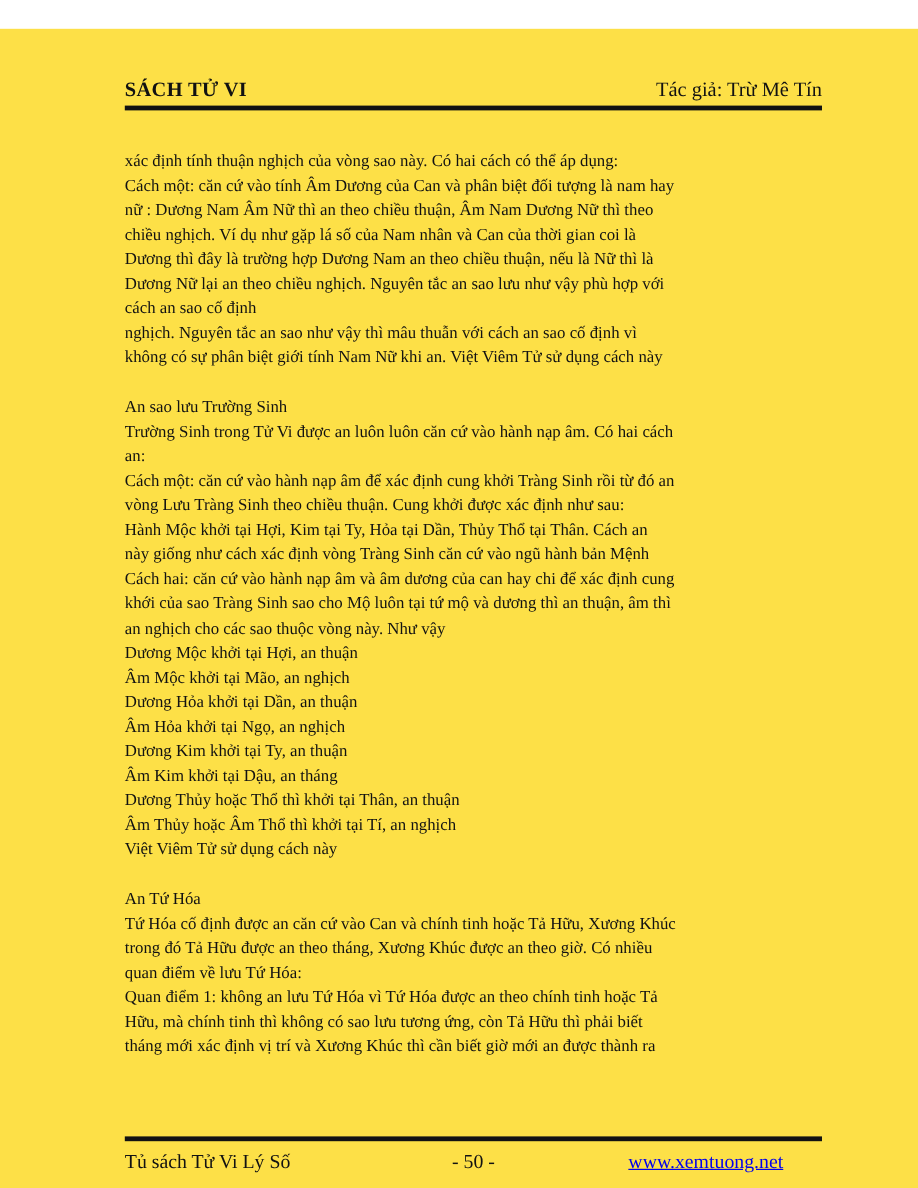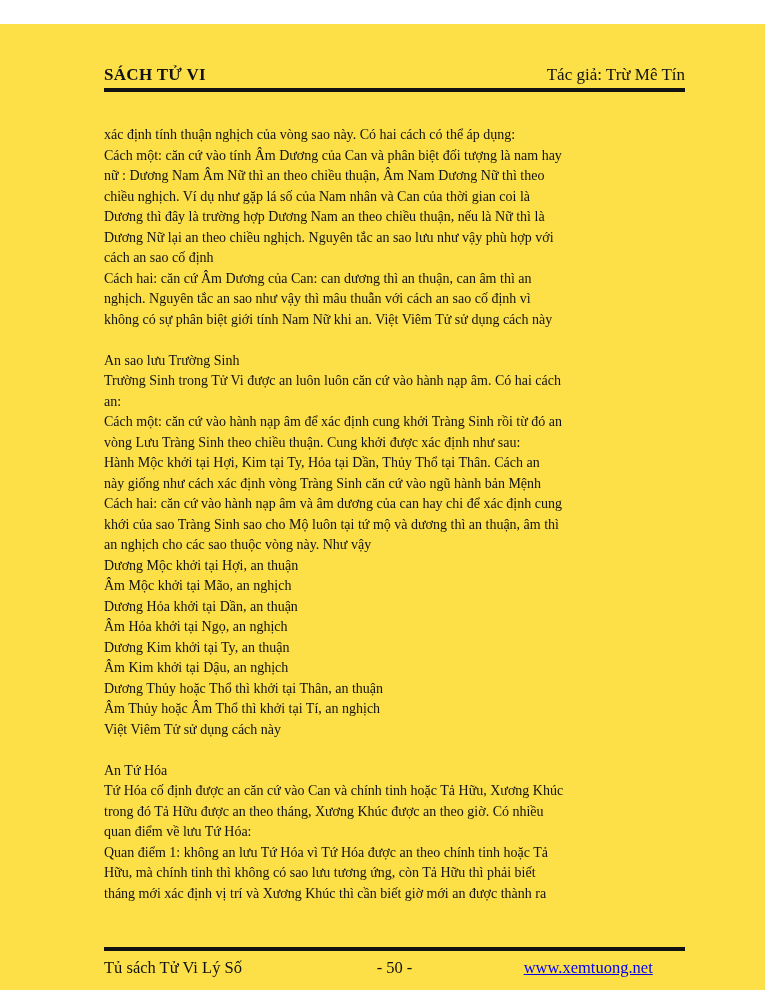--- a/index.html
+++ b/index.html
@@ -97,40 +97,39 @@
   </div>
 
   <div class="body-text">
       <div class="text-line">xác định tính thuận nghịch của vòng sao này. Có hai cách có thể áp dụng:</div>
       <div class="text-line">Cách một: căn cứ vào tính Âm Dương của Can và phân biệt đối tượng là nam hay</div>
       <div class="text-line">nữ : Dương Nam Âm Nữ thì an theo chiều thuận, Âm Nam Dương Nữ thì theo</div>
       <div class="text-line">chiều nghịch. Ví dụ như gặp lá số của Nam nhân và Can của thời gian coi là</div>
       <div class="text-line">Dương thì đây là trường hợp Dương Nam an theo chiều thuận, nếu là Nữ thì là</div>
       <div class="text-line">Dương Nữ lại an theo chiều nghịch. Nguyên tắc an sao lưu như vậy phù hợp với</div>
       <div class="text-line">cách an sao cố định</div>
-      <div class="text-line">Cách hai: căn cứ Âm Dương của Can: can dương thì an thuận, can âm thì an</div>
       <div class="text-line">nghịch. Nguyên tắc an sao như vậy thì mâu thuẫn với cách an sao cố định vì</div>
       <div class="text-line">không có sự phân biệt giới tính Nam Nữ khi an. Việt Viêm Tử sử dụng cách này</div>
       <div class="text-line">&nbsp;</div>
       <div class="text-line">An sao lưu Trường Sinh</div>
       <div class="text-line">Trường Sinh trong Tử Vi được an luôn luôn căn cứ vào hành nạp âm. Có hai cách</div>
       <div class="text-line">an:</div>
       <div class="text-line">Cách một: căn cứ vào hành nạp âm để xác định cung khởi Tràng Sinh rồi từ đó an</div>
       <div class="text-line">vòng Lưu Tràng Sinh theo chiều thuận. Cung khởi được xác định như sau:</div>
       <div class="text-line">Hành Mộc khởi tại Hợi, Kim tại Ty, Hỏa tại Dần, Thủy Thổ tại Thân. Cách an</div>
       <div class="text-line">này giống như cách xác định vòng Tràng Sinh căn cứ vào ngũ hành bản Mệnh</div>
       <div class="text-line">Cách hai: căn cứ vào hành nạp âm và âm dương của can hay chi để xác định cung</div>
       <div class="text-line">khới của sao Tràng Sinh sao cho Mộ luôn tại tứ mộ và dương thì an thuận, âm thì</div>
       <div class="text-line">an nghịch cho các sao thuộc vòng này. Như vậy</div>
       <div class="text-line">Dương Mộc khởi tại Hợi, an thuận</div>
       <div class="text-line">Âm Mộc khởi tại Mão, an nghịch</div>
       <div class="text-line">Dương Hỏa khởi tại Dần, an thuận</div>
       <div class="text-line">Âm Hỏa khởi tại Ngọ, an nghịch</div>
       <div class="text-line">Dương Kim khởi tại Ty, an thuận</div>
-      <div class="text-line">Âm Kim khởi tại Dậu, an nghịch</div>
+      <div class="text-line">Âm Kim khởi tại Dậu, an tháng</div>
       <div class="text-line">Dương Thủy hoặc Thổ thì khởi tại Thân, an thuận</div>
       <div class="text-line">Âm Thủy hoặc Âm Thổ thì khởi tại Tí, an nghịch</div>
       <div class="text-line">Việt Viêm Tử sử dụng cách này</div>
       <div class="text-line">&nbsp;</div>
       <div class="text-line">An Tứ Hóa</div>
       <div class="text-line">Tứ Hóa cố định được an căn cứ vào Can và chính tinh hoặc Tả Hữu, Xương Khúc</div>
       <div class="text-line">trong đó Tả Hữu được an theo tháng, Xương Khúc được an theo giờ. Có nhiều</div>
       <div class="text-line">quan điểm về lưu Tứ Hóa:</div>
       <div class="text-line">Quan điểm 1: không an lưu Tứ Hóa vì Tứ Hóa được an theo chính tinh hoặc Tả</div>
       <div class="text-line">Hữu, mà chính tinh thì không có sao lưu tương ứng, còn Tả Hữu thì phải biết</div>

